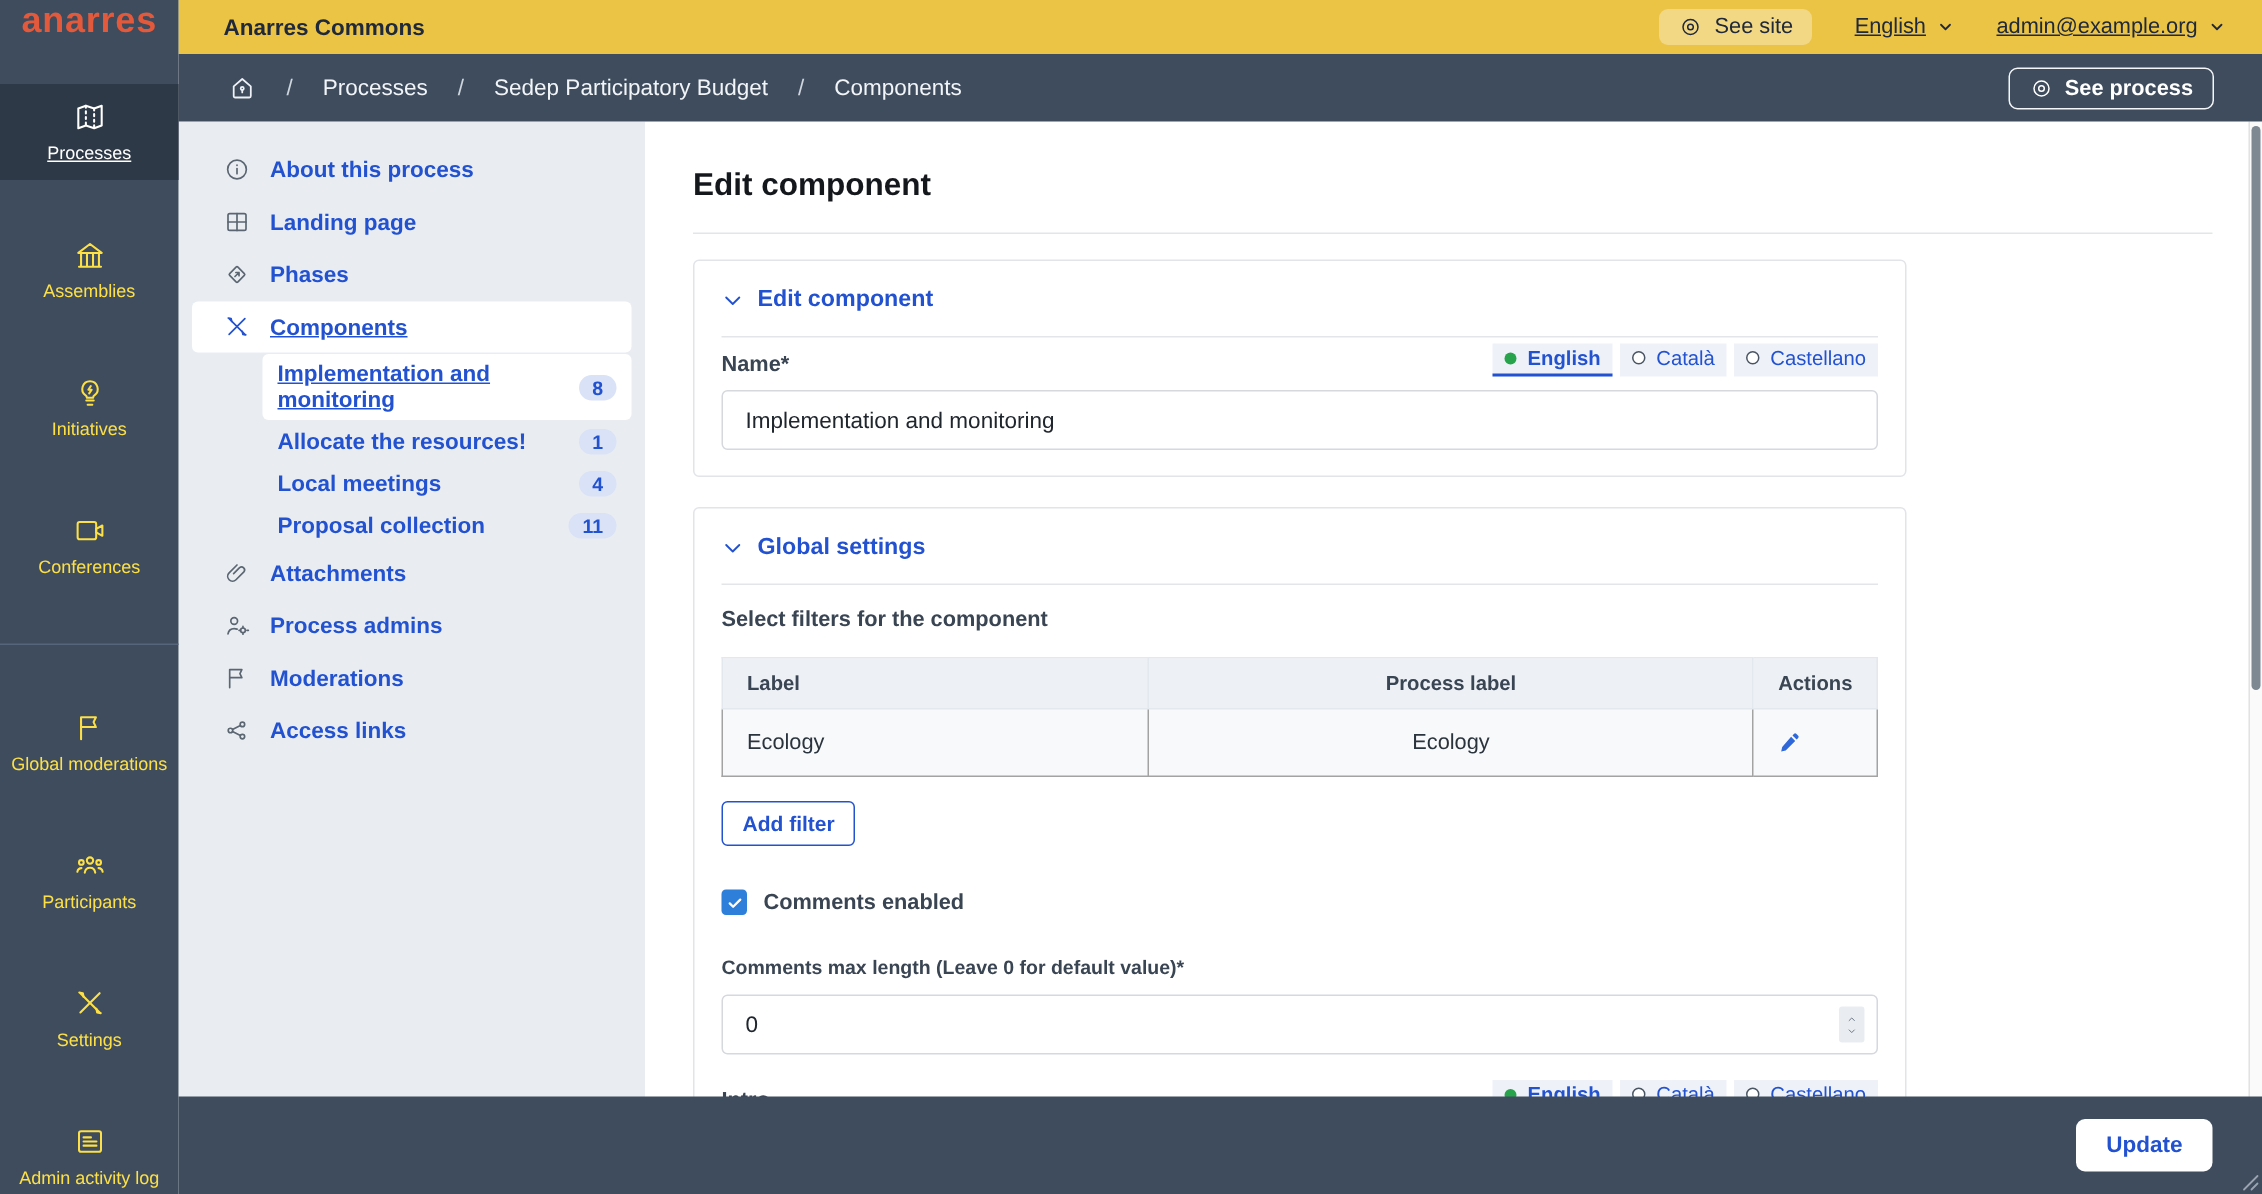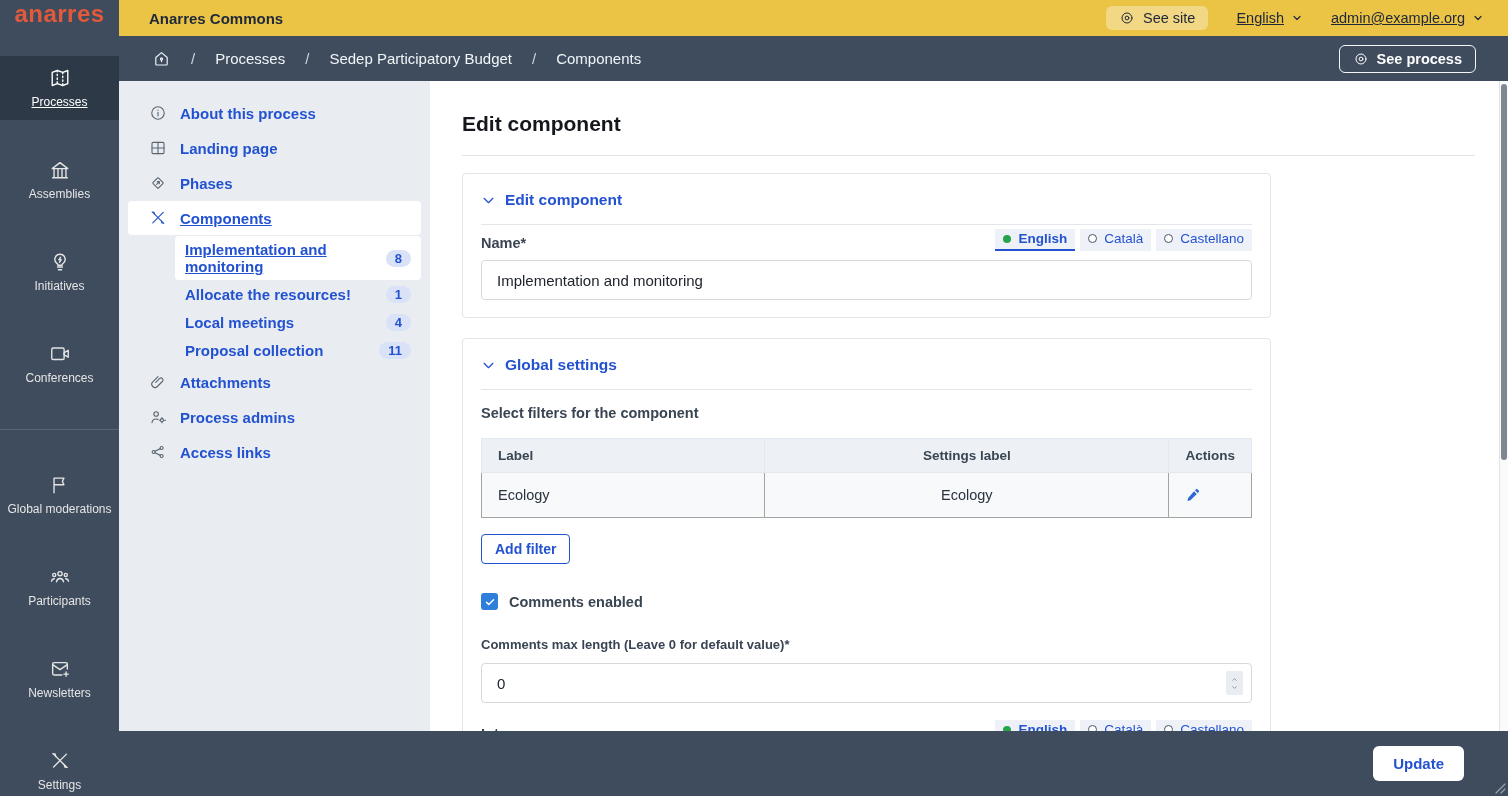--- a/index.html
+++ b/index.html
@@ -8,21 +8,21 @@
     position:relative; overflow:hidden; background:#fff;
     font-family:"Liberation Sans", sans-serif; color:#3a4553;
   }
   svg.ic { display:block; stroke:currentColor; fill:none; stroke-width:1.5; stroke-linecap:round; stroke-linejoin:round; }
 
   
   .sidebar { position:absolute; left:0; top:0; width:119px; height:100%; background:#3e4c5d; z-index:30; display:flex; flex-direction:column;gap:28px; }
   .logo { height:81px; display:flex; align-items:center; justify-content:center;
           color:#e2593b; font-size:24px; font-weight:700; letter-spacing:.5px; }
   .nav-item { display:flex; flex-direction:column; align-items:center; gap:7px; padding:11px 2px;
-              color:#e5e5e5; font-size:12px; text-align:center; cursor:pointer; }
+              color:#fde047; font-size:12px; text-align:center; cursor:pointer; }
   .nav-item svg { width:22px; height:22px; }
   .nav-item .nav-label { line-height:13px; white-space:nowrap; }
   .nav-item.active { background:#2e3947; color:#fff; }
   .nav-item.active .nav-label { text-decoration:underline; }
   .nav-divider { border-top:1px solid #56657a; margin:5px 0; }
 
   
   .topbar { position:absolute; left:119px; top:0; right:0; height:36px; background:#ecc445;
             display:flex; align-items:center; padding:0 24px 0 30px; z-index:25; }
   .org-name { font-weight:700; font-size:15px; color:#20293a; }
@@ -105,21 +105,21 @@
   .num-wrap { position:relative; margin-top:11px; }
   .num-wrap .text-input { margin-top:0; padding-right:40px; }
   .spinner { position:absolute; right:9px; top:50%; transform:translateY(-50%); width:17px; height:24px;
              background:#e9edf2; border-radius:2px; display:flex; flex-direction:column;
              align-items:center; justify-content:center; gap:1px; cursor:pointer; }
   .spinner svg { width:9px; height:7px; color:#68727f; stroke-width:2.2; }
   .intro-row { margin-top:17px; }
 
   
   .bottombar { position:absolute; left:119px; right:0; top:731px; height:65px; background:#3e4c5d;
-               z-index:40; display:flex; align-items:center; justify-content:flex-end; padding-right:44px; }
+               z-index:40; display:flex; align-items:center; justify-content:flex-end; padding-right:33px; }
   .update-btn { background:#fff; color:#2352d1; font-weight:700; font-size:15px; border:none;
                 border-radius:6px; padding:9px 20px; font-family:inherit; cursor:pointer; }
   .grip { position:absolute; right:2px; bottom:2px; width:15px; height:15px; color:#9aa4b0; cursor:nwse-resize; }
   .grip svg { width:15px; height:15px; stroke-width:1.2; }
 
   
   .scrollbar { position:absolute; right:0; top:81px; width:9px; bottom:0; background:#fafafa;
                border-left:1px solid #e2e2e2; z-index:20; }
   .scroll-thumb { position:absolute; left:1px; right:1px; top:3px; height:376px; background:#7e8893;
                   border-radius:3px; cursor:grab; }
@@ -169,28 +169,20 @@
   <div class="nav-item">
     <svg class="ic" viewBox="0 0 24 24">
         <circle cx="12" cy="8.4" r="2.3"></circle>
         <path d="M8.2 17.2c.3-2.1 1.8-3.5 3.8-3.5s3.5 1.4 3.8 3.5"></path>
         <circle cx="5.7" cy="9.8" r="1.7"></circle>
         <path d="M2.8 16.6c.3-1.6 1.4-2.7 3-2.7"></path>
         <circle cx="18.3" cy="9.8" r="1.7"></circle>
         <path d="M21.2 16.6c-.3-1.6-1.4-2.7-3-2.7"></path>
       </svg>
     <span class="nav-label">Participants</span>
-  </div>
-  <div class="nav-item">
-    <svg class="ic" viewBox="0 0 24 24">
-        <path d="M20 12V6.5A1.5 1.5 0 0 0 18.5 5h-13A1.5 1.5 0 0 0 4 6.5V17a1.5 1.5 0 0 0 1.5 1.5H14"></path>
-        <path d="M4 7.3l8 5.4 8-5.4"></path>
-        <path d="M18.6 15.2v4.8M16.2 17.6H21"></path>
-      </svg>
-    <span class="nav-label">Newsletters</span>
   </div>
   <div class="nav-item">
     <svg class="ic" viewBox="0 0 24 24">
         <path d="M5 4.5L19 18.5M19 4.5L5 18.5"></path>
         <path d="M4.2 4l2.6.5.5 2.6M19.8 19l-2.6-.5-.5-2.6"></path>
       </svg>
     <span class="nav-label">Settings</span>
   </div>
   <div class="nav-item">
     <svg class="ic" viewBox="0 0 24 24">
@@ -314,20 +306,26 @@
     <svg class="ic" viewBox="0 0 24 24">
         <circle cx="9.5" cy="8" r="3"></circle>
         <path d="M4 19.5c.4-3 2.4-4.8 5.5-4.8 1 0 1.8.2 2.6.5"></path>
         <circle cx="17.3" cy="16.3" r="2.1"></circle>
         <path d="M17.3 12.8v1.3M17.3 18.5v1.3M13.8 16.3h1.3M20.8 16.3h1.3"></path>
       </svg>
     <span class="lbl">Process admins</span>
   </div>
   <div class="subnav-item">
     <svg class="ic" viewBox="0 0 24 24">
+        <path d="M5.5 20.5v-16h10.8l-1.7 3.6 1.7 3.6H5.5"></path>
+      </svg>
+    <span class="lbl">Moderations</span>
+  </div>
+  <div class="subnav-item">
+    <svg class="ic" viewBox="0 0 24 24">
         <circle cx="6.2" cy="12" r="2"></circle>
         <circle cx="16.8" cy="6.6" r="2"></circle>
         <circle cx="16.8" cy="17.4" r="2"></circle>
         <path d="M8 11.1l7-3.6M8 12.9l7 3.6"></path>
       </svg>
     <span class="lbl">Access links</span>
   </div>
 </div>
 
 <div class="main">
@@ -370,21 +368,21 @@
       <span>Global settings</span>
     </div>
     <hr class="card-rule">
 
     <div class="filters-heading">Select filters for the component</div>
 
     <table class="filters">
       <thead>
         <tr>
           <th>Label</th>
-          <th class="col-center">Settings label</th>
+          <th class="col-center">Process label</th>
           <th class="col-actions">Actions</th>
         </tr>
       </thead>
       <tbody>
         <tr>
           <td>Ecology</td>
           <td class="col-center">Ecology</td>
           <td class="col-actions">
             <svg class="ic pencil" viewBox="0 0 24 24">
                 <path fill="currentColor" stroke="none" d="M13.6 6.3l4.1 4.1L8.2 19.9l-4.5 1 1-4.5zM15 4.9l1.6-1.6a1.5 1.5 0 0 1 2.1 0l2 2a1.5 1.5 0 0 1 0 2.1L19.1 9z"></path>

